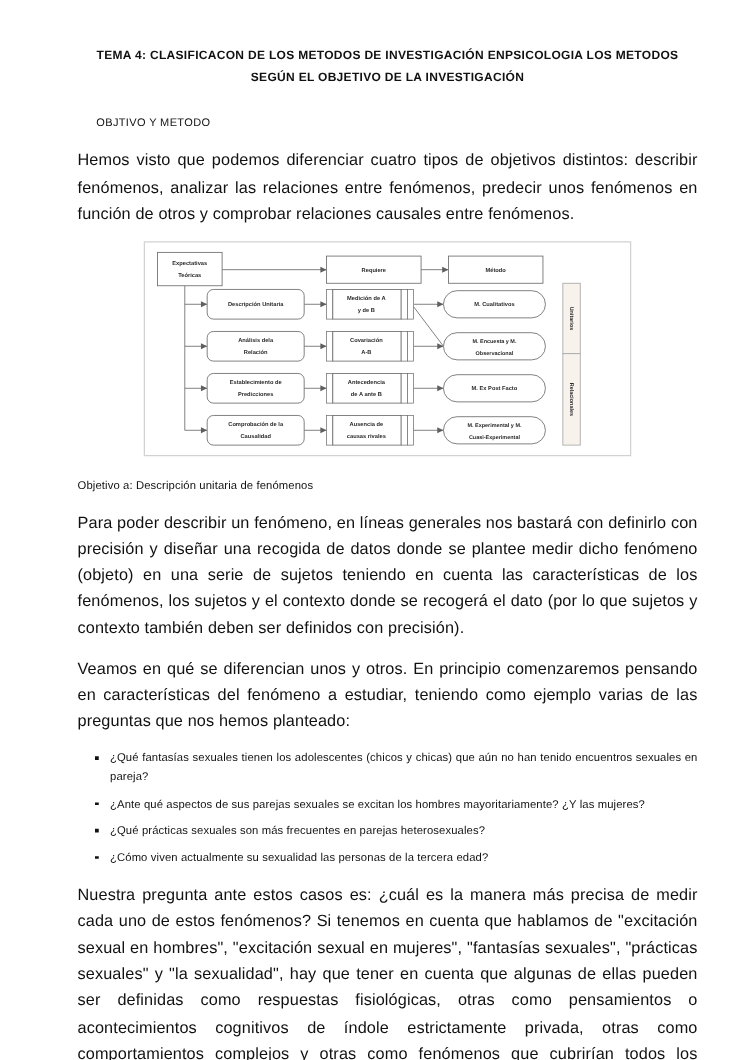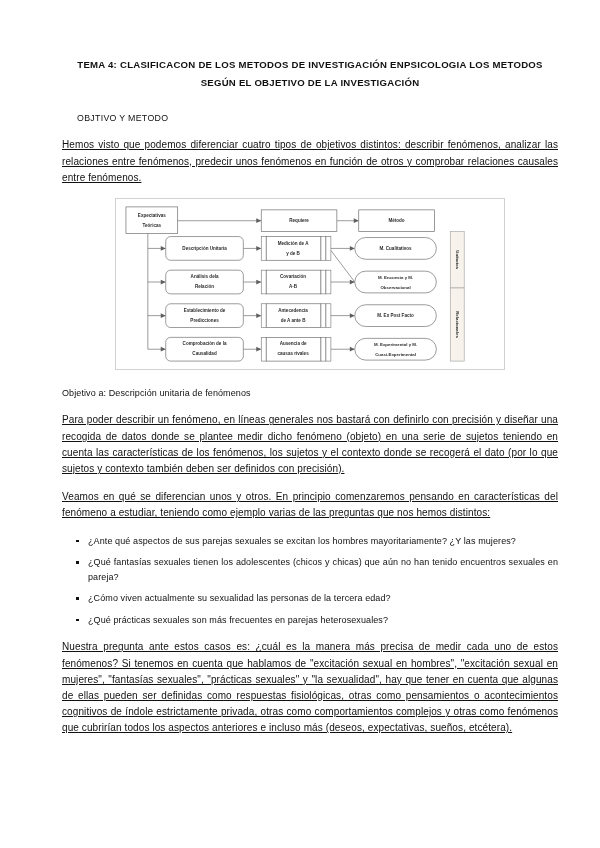--- a/index.html
+++ b/index.html
@@ -12,43 +12,42 @@
     height: 848px;
     font-family: "Liberation Sans", sans-serif;
     color: #111111;
     overflow: hidden;
   }
   .page {
     position: relative;
     width: 600px;
     height: 715px;
     box-sizing: border-box;
-    padding: 56px 42px 10px 62px;
+    padding: 36px 42px 10px 62px;
   }
   .doc-title {
     font-size: 9.6px;
     font-weight: bold;
     text-align: center;
     letter-spacing: 0.25px;
     line-height: 1.85;
     margin: 0 0 22px 0;
     padding: 0 4px;
   }
   .section-label {
     font-size: 8.8px;
     letter-spacing: 0.3px;
     margin: 0 0 14px 15px;
   }
   p.body {
-    font-size: 10px;
+    font-size: 13px;
     line-height: 1.62;
     text-align: justify;
     margin: 0 0 12px 0;
     letter-spacing: 0.1px;
-    text-decoration: underline;
   }
   p.subhead {
     font-size: 9px;
     line-height: 1.6;
     margin: 11px 0 12px 0;
     letter-spacing: 0.1px;
   }
   ul.qlist {
     margin: 0 0 12px 0;
     padding-left: 26px;
@@ -263,24 +262,24 @@
           <rect class="bx-cream" x="336" y="90" width="14" height="74"></rect>
           <text class="vlabel" x="343" y="127" transform="rotate(90,343,127)">Relacionales</text>
         </g>
 
       </svg>
     </div>
   </div>
 
   <p class="subhead">Objetivo a: Descripción unitaria de fenómenos</p>
   <p class="body">Para poder describir un fenómeno, en líneas generales nos bastará con definirlo con precisión y diseñar una recogida de datos donde se plantee medir dicho fenómeno (objeto) en una serie de sujetos teniendo en cuenta las características de los fenómenos, los sujetos y el contexto donde se recogerá el dato (por lo que sujetos y contexto también deben ser definidos con precisión).</p>
-  <p class="body">Veamos en qué se diferencian unos y otros. En principio comenzaremos pensando en características del fenómeno a estudiar, teniendo como ejemplo varias de las preguntas que nos hemos distintos:</p>
+  <p class="body">Veamos en qué se diferencian unos y otros. En principio comenzaremos pensando en características del fenómeno a estudiar, teniendo como ejemplo varias de las preguntas que nos hemos planteado:</p>
 
   <ul class="qlist">
+    <li>¿Qué fantasías sexuales tienen los adolescentes (chicos y chicas) que aún no han tenido encuentros sexuales en pareja?</li>
     <li>¿Ante qué aspectos de sus parejas sexuales se excitan los hombres mayoritariamente? ¿Y las mujeres?</li>
-    <li>¿Qué fantasías sexuales tienen los adolescentes (chicos y chicas) que aún no han tenido encuentros sexuales en pareja?</li>
+    <li>¿Qué prácticas sexuales son más frecuentes en parejas heterosexuales?</li>
     <li>¿Cómo viven actualmente su sexualidad las personas de la tercera edad?</li>
-    <li>¿Qué prácticas sexuales son más frecuentes en parejas heterosexuales?</li>
   </ul>
 
   <p class="body">Nuestra pregunta ante estos casos es: ¿cuál es la manera más precisa de medir cada uno de estos fenómenos? Si tenemos en cuenta que hablamos de "excitación sexual en hombres", "excitación sexual en mujeres", "fantasías sexuales", "prácticas sexuales" y "la sexualidad", hay que tener en cuenta que algunas de ellas pueden ser definidas como respuestas fisiológicas, otras como pensamientos o acontecimientos cognitivos de índole estrictamente privada, otras como comportamientos complejos y otras como fenómenos que cubrirían todos los aspectos anteriores e incluso más (deseos, expectativas, sueños, etcétera).</p>
 
 </div>
 
 </body></html>

